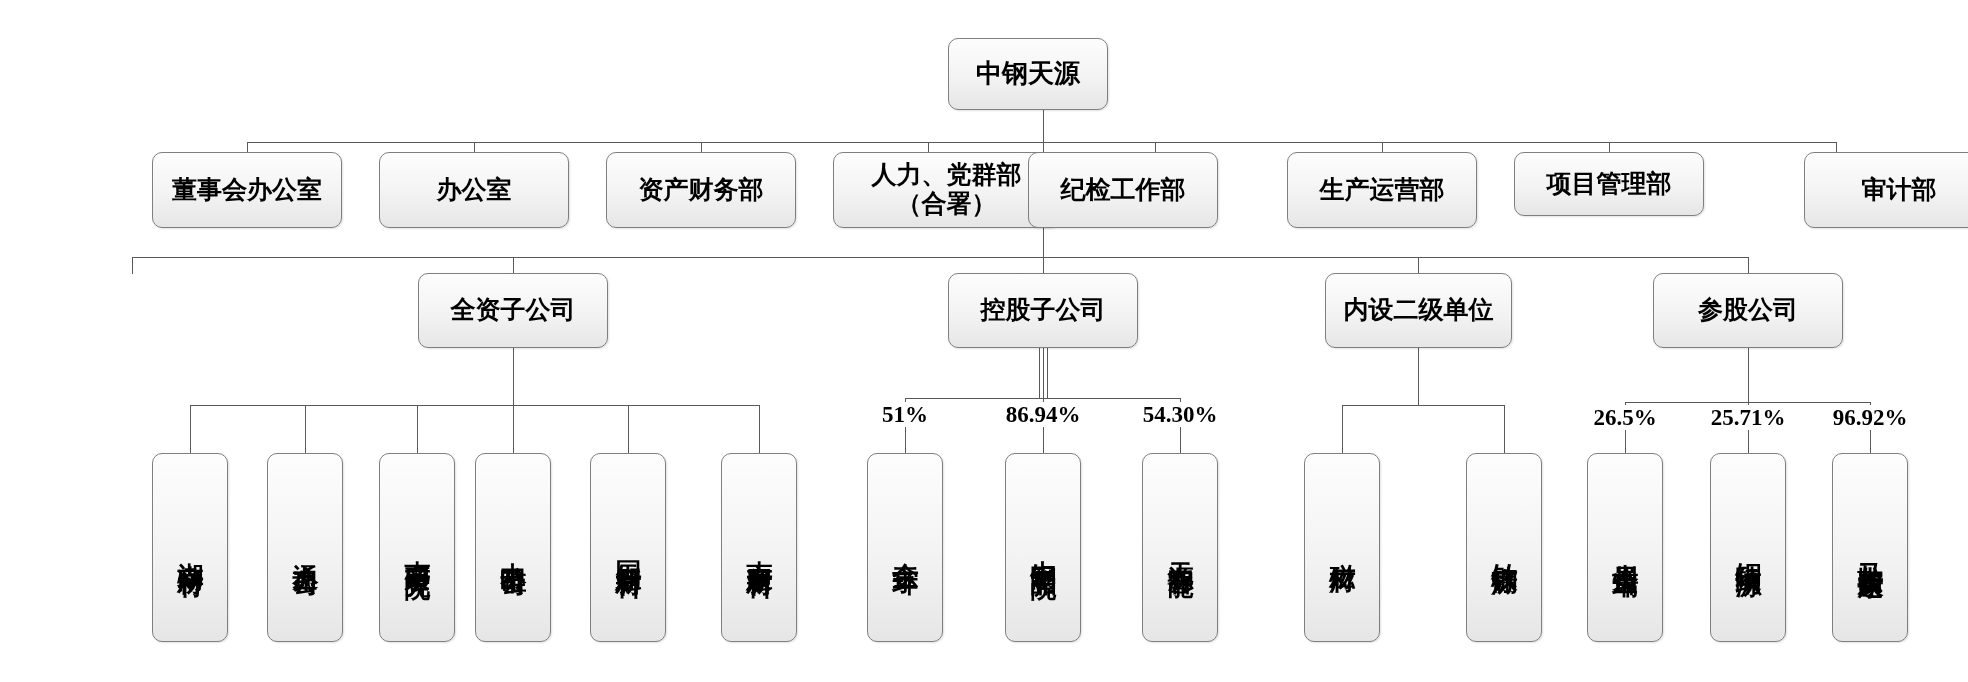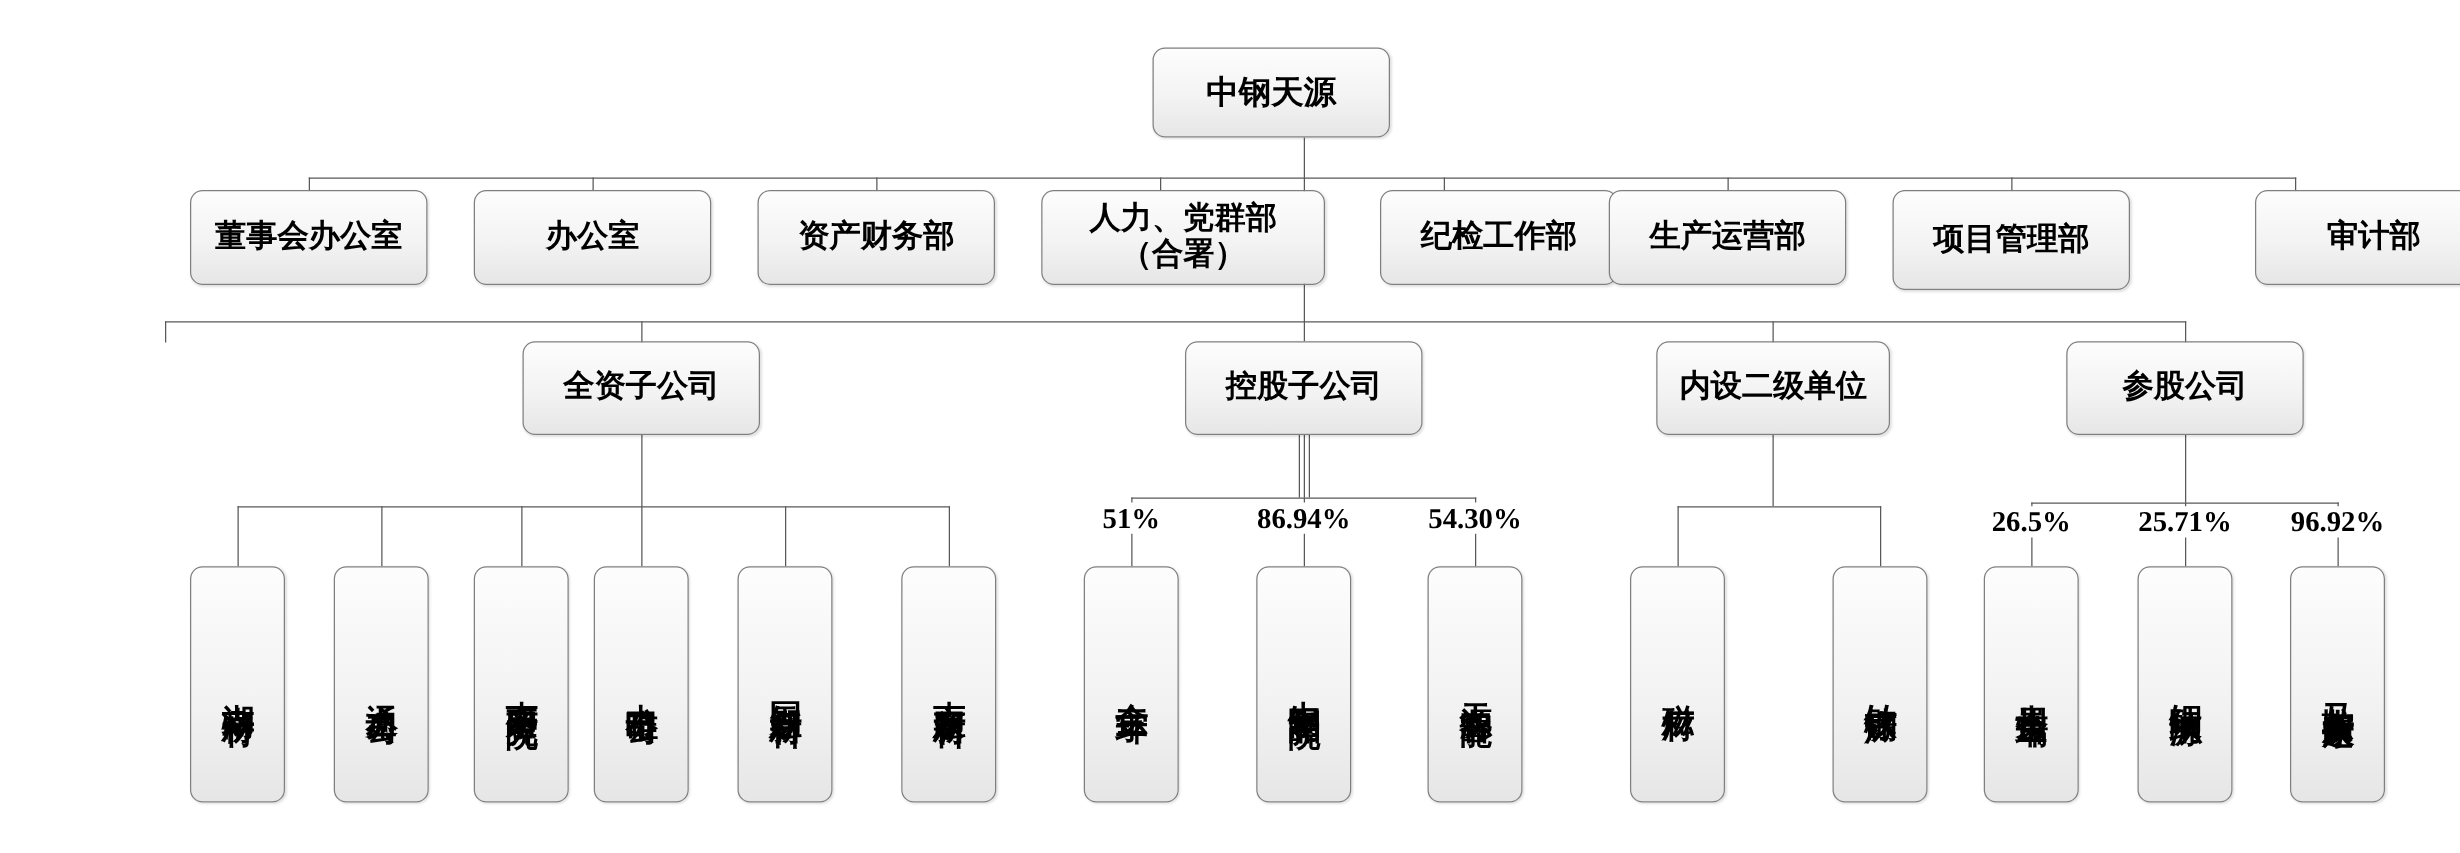--- a/index.html
+++ b/index.html
@@ -76,34 +76,34 @@
   <div class="vline" style="left:1748px;top:402px;height:51px;"></div>
   <div class="vline" style="left:1870px;top:402px;height:51px;"></div>
 
   <div class="pct" style="left:905px;top:402px;">51%</div>
   <div class="pct" style="left:1043px;top:402px;">86.94%</div>
   <div class="pct" style="left:1180px;top:402px;">54.30%</div>
   <div class="pct" style="left:1625px;top:405px;">26.5%</div>
   <div class="pct" style="left:1748px;top:405px;">25.71%</div>
   <div class="pct" style="left:1870px;top:405px;">96.92%</div>
 
-  <div class="node node-h node-root" style="left:922px;top:38px;width:190px;height:72px;">中钢天源</div>
+  <div class="node node-h node-root" style="left:948px;top:38px;width:160px;height:72px;">中钢天源</div>
 
   <div class="node node-h" style="left:152px;top:152px;width:190px;height:76px;">董事会办公室</div>
   <div class="node node-h" style="left:379px;top:152px;width:190px;height:76px;">办公室</div>
   <div class="node node-h" style="left:606px;top:152px;width:190px;height:76px;">资产财务部</div>
   <div class="node node-h" style="left:833px;top:152px;width:227px;height:76px;">
     <div>
       <div>人力、党群部</div>
       <div>（合署）</div>
     </div>
   </div>
-  <div class="node node-h" style="left:1104px;top:152px;width:190px;height:76px;">纪检工作部</div>
+  <div class="node node-h" style="left:1028px;top:152px;width:190px;height:76px;">纪检工作部</div>
   <div class="node node-h" style="left:1287px;top:152px;width:190px;height:76px;">生产运营部</div>
-  <div class="node node-h" style="left:1514px;top:152px;width:190px;height:80px;">项目管理部</div>
+  <div class="node node-h" style="left:1514px;top:152px;width:190px;height:64px;">项目管理部</div>
   <div class="node node-h" style="left:1804px;top:152px;width:190px;height:76px;">审计部</div>
 
   <div class="node node-h" style="left:418px;top:273px;width:190px;height:75px;">全资子公司</div>
   <div class="node node-h" style="left:948px;top:273px;width:190px;height:75px;">控股子公司</div>
   <div class="node node-h" style="left:1325px;top:273px;width:187px;height:75px;">内设二级单位</div>
   <div class="node node-h" style="left:1653px;top:273px;width:190px;height:75px;">参股公司</div>
 
   <div class="node" style="left:152px;top:453px;width:76px;height:189px;">
     <span class="vtext">湖南特材</span>
     </div>

